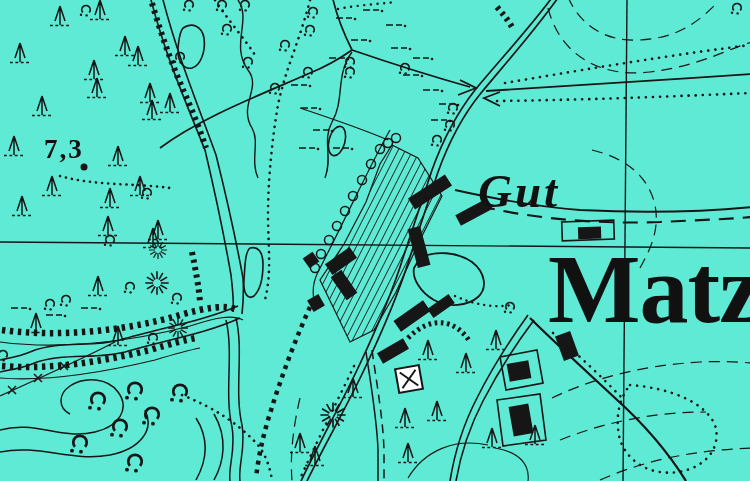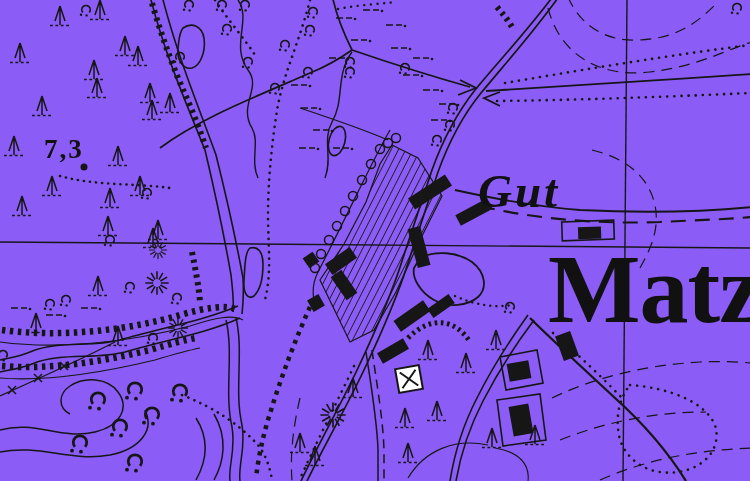--- a/index.html
+++ b/index.html
@@ -1,19 +1,19 @@
 <!DOCTYPE html>
 <html><head>
 <meta charset="utf-8">
 <style>
   html,body{margin:0;padding:0;background:#888;}
   .map-viewport{
     position:relative;
     width:750px;height:481px;
-    background:#8b5cf6;
+    background:#5eead4;
     overflow:hidden;
     font-family:"Liberation Serif", serif;
   }
   svg{display:block;}
   .ink{stroke:#161616;fill:none;}
   text{fill:#111;}
   .lbl-spot{font-size:27px;font-weight:bold;letter-spacing:2px;}
   .lbl-estate{font-size:47px;font-style:italic;font-weight:600;letter-spacing:3px;}
   .lbl-settlement{font-size:98px;font-weight:bold;letter-spacing:-1px;}
 </style>

